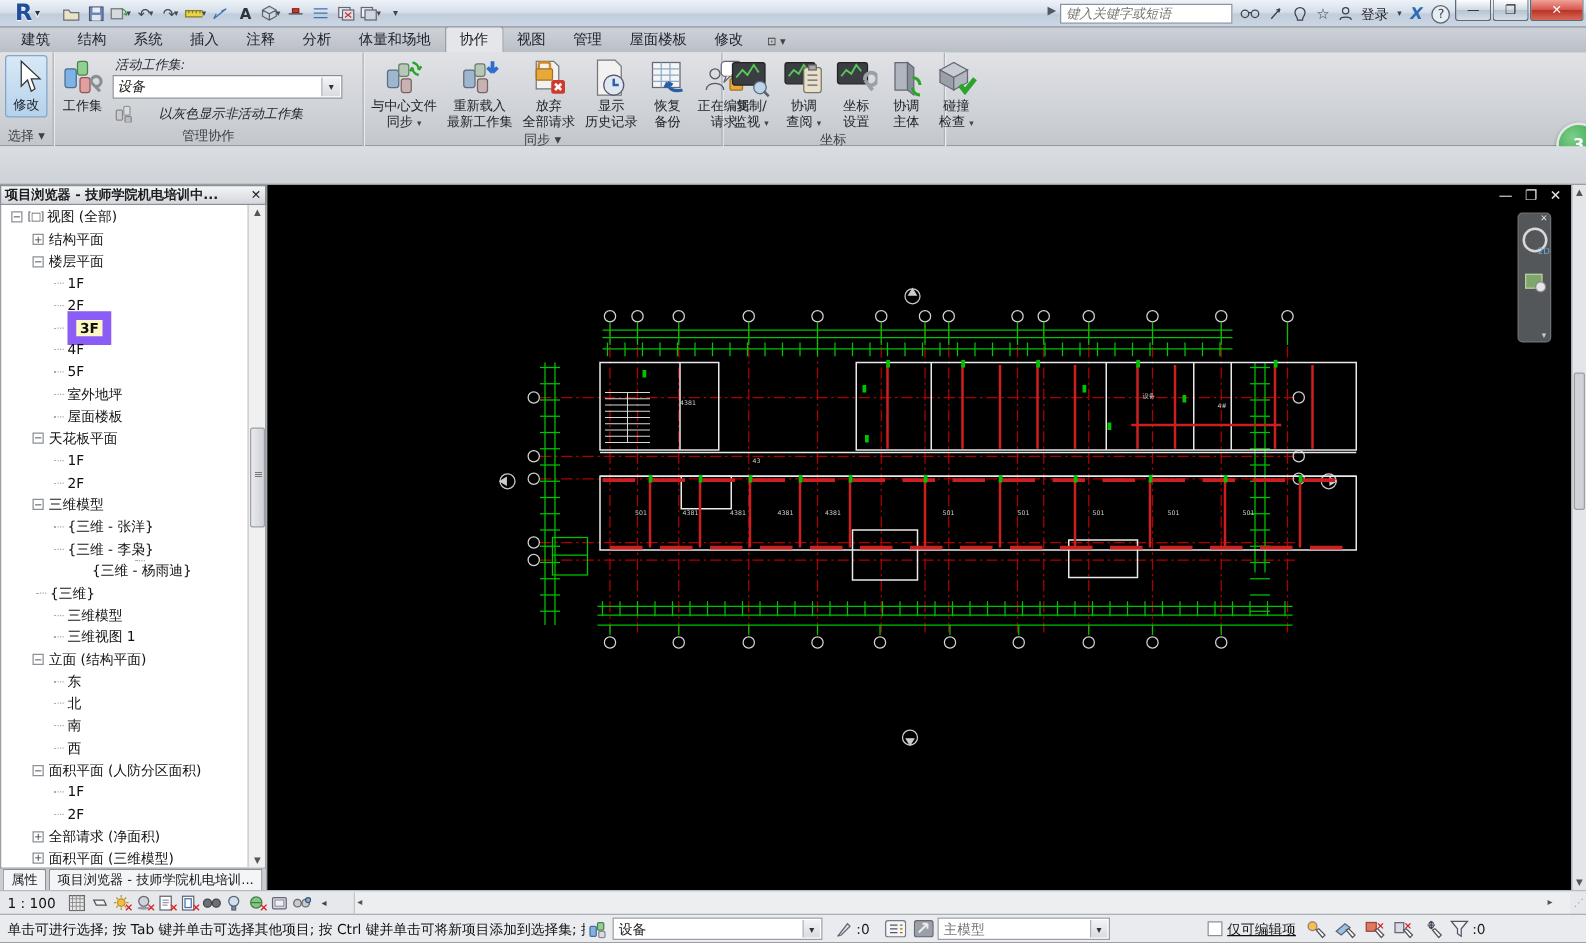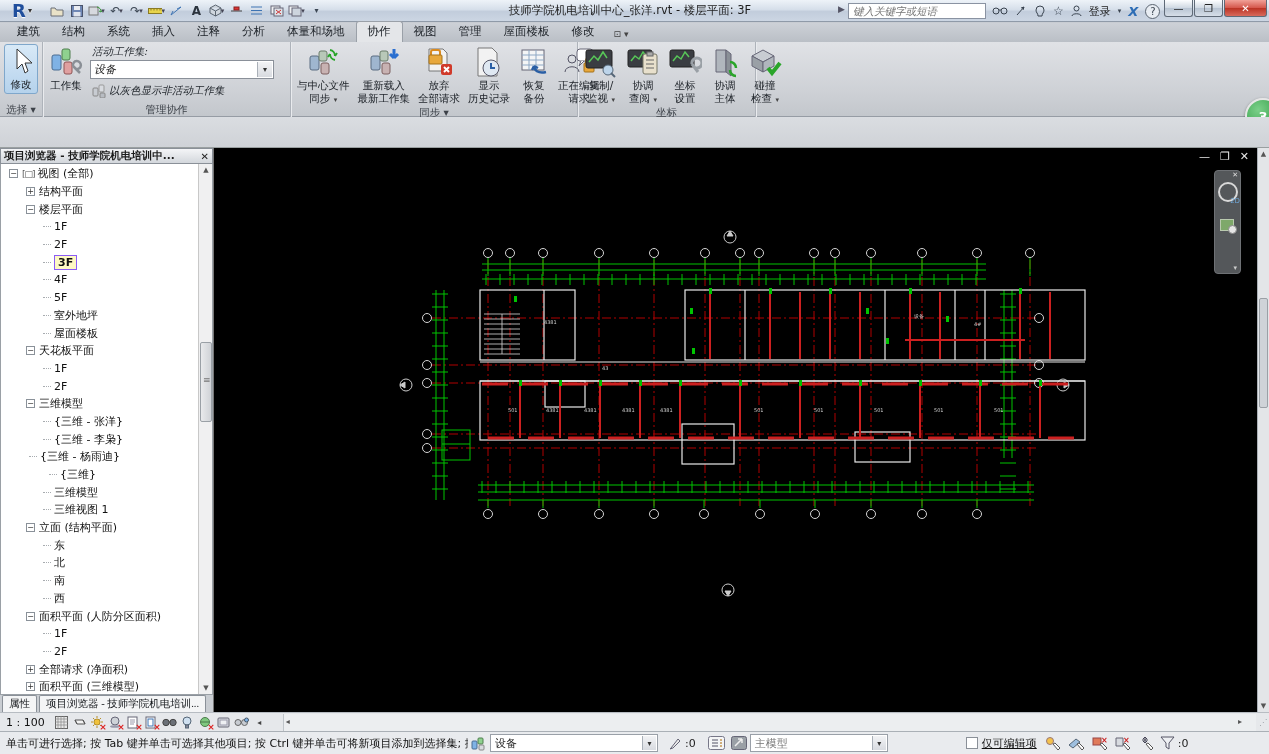--- a/index.html
+++ b/index.html
@@ -54,45 +54,45 @@
   .bigbtn svg{display:block;margin-bottom:1px;}
   .bigbtn .arr{font-size:7px;color:#444;line-height:5px;}
   .modify{background:linear-gradient(180deg,#d8e9f7,#b5d2ec);border:1px solid #7fa7cb;}
   
   .mc-right{display:flex;flex-direction:column;margin-left:4px;font-style:italic;}
   .mc-lab{font-size:10.5px;color:#2a2f35;margin:1px 0 1px 2px;}
   .combo{height:19px;background:#fff;border:1px solid #8a9099;display:flex;align-items:center;
     font-size:11px;color:#222;padding:0 3px;position:relative;}
   .combo .cdd{position:absolute;right:1px;top:1px;bottom:1px;width:15px;background:linear-gradient(180deg,#f2f3f5,#d8dbe0);
     border-left:1px solid #aab0b8;display:flex;align-items:center;justify-content:center;font-size:8px;color:#333;}
-  .grayrow{display:flex;align-items:center;gap:1px;margin-top:4px;font-size:10.5px;color:#23282e;padding:1px 2px;}
+  .grayrow{display:flex;align-items:center;gap:19px;margin-top:4px;font-size:10.5px;color:#23282e;padding:1px 2px;}
   
   .optionsbar{position:absolute;left:0;top:117px;width:1269px;height:31px;
     background:linear-gradient(180deg,#dadde1,#cfd2d7);border-bottom:1px solid #999fa0;}
   
   .main{position:absolute;left:0;top:148px;width:1269px;height:564px;background:#000;}
   
   .browser{position:absolute;left:0;top:0;width:214px;height:564px;background:#f2f3f4;border-right:1px solid #777;display:flex;flex-direction:column;}
   .bheader{height:16px;background:linear-gradient(180deg,#f4f5f7,#d3d7dc);border:1px solid #8a9098;
     display:flex;align-items:center;font-size:10.5px;font-weight:bold;color:#1c1c1c;padding:0 3px;white-space:nowrap;}
   .bheader .bx{margin-left:auto;font-weight:bold;font-size:10px;color:#222;}
   .btree{flex:1;background:#fff;border:1px solid #9aa0a6;border-top:none;position:relative;overflow:hidden;}
   .treerows{position:absolute;left:0;top:1px;right:14px;bottom:0;}
   .trow{height:17.7px;display:flex;align-items:center;white-space:nowrap;font-size:11px;color:#111;}
   .exp{width:9px;height:9px;border:1px solid #8a9199;background:#fff;display:inline-flex;align-items:center;
     justify-content:center;font-size:8px;line-height:7px;color:#333;margin-right:4px;flex:none;}
   .dots{display:inline-block;width:8px;border-top:1px dotted #a8acb0;margin-right:3px;flex:none;}
   .viewsico{font-size:9px;color:#555;margin-right:3px;flex:none;letter-spacing:-1px;}
-  .tsel{background:#fef9c3;border:1px solid #8b5cf6;font-weight:bold;padding:0 3px;}
+  .tsel{background:#fef9c3;border:7px solid #8b5cf6;font-weight:bold;padding:0 3px;}
   .vscroll2{position:absolute;right:0;top:0;bottom:0;width:14px;background:#f0f0f1;border-left:1px solid #c8c8c8;}
   .varrow{position:absolute;left:1px;width:12px;height:12px;font-size:7px;color:#555;text-align:center;line-height:12px;}
   .vthumb{position:absolute;left:1px;width:12px;height:80px;top:178px;background:linear-gradient(90deg,#e9eaec,#cfd2d6);
     border:1px solid #9aa0a6;border-radius:2px;}
   .vthumb:after{content:"≡";position:absolute;left:2px;top:32px;font-size:9px;color:#777;}
-  .btabs{height:17px;display:flex;align-items:flex-start;background:#c9cdd2;padding-left:2px;gap:2px;font-family:Liberation Serif, serif;}
+  .btabs{height:17px;display:flex;align-items:flex-start;background:#c9cdd2;padding-left:2px;gap:2px;}
   .btab{background:#f4f5f6;border:1px solid #8a9098;border-bottom:none;font-size:10.5px;padding:1px 6px;
     white-space:nowrap;border-radius:2px 2px 0 0;color:#15181c;}
   
   .canvas{position:absolute;left:214px;top:0;width:1043px;height:564px;background:#000;overflow:hidden;}
   .viewwinbtns{position:absolute;right:8px;top:2px;color:#e8e8e8;font-size:11px;display:flex;gap:10px;}
   .navbar{position:absolute;right:16px;top:22px;width:27px;height:104px;background:rgba(96,99,103,.88);
     border:1px solid #6e7175;border-radius:4px;}
   .navbar .nx{position:absolute;right:2px;top:0;font-size:7px;color:#ddd;}
   .nav2d{position:absolute;left:3px;top:11px;width:20px;height:20px;border-radius:50%;
     border:2px solid #d8d8d8;color:#cfd6de;font-size:7px;display:flex;align-items:center;justify-content:center;}
@@ -202,21 +202,20 @@
         </span>
       <span class="qi">
           <svg width="14" height="12">
             <rect x="1" y="1" width="9" height="8" fill="#eef0f3" stroke="#667"></rect>
             <rect x="4" y="3" width="9" height="8" fill="#cdd5de" stroke="#667"></rect>
           </svg>
           <span class="dd8">▾</span>
         </span>
       <span class="qi" style="font-size:8px;">▾</span>
     </div>
-    <div class="tbtitle">技师学院机电培训中心_张洋.rvt - 楼层平面: 3F</div>
     <span class="tbplay">▶</span>
     <input class="searchbox" placeholder="键入关键字或短语" style="">
     <div class="infocenter">
       <span class="ic">
           <svg width="16" height="12">
             <circle cx="4" cy="6" r="3" fill="none" stroke="#39434f"></circle>
             <circle cx="12" cy="6" r="3" fill="none" stroke="#39434f"></circle>
             <path d="M7 5 h2" stroke="#39434f"></path>
           </svg>
         </span>
@@ -505,25 +504,25 @@
               <span>三维模型</span>
             </div>
             <div class="trow" style="padding-left: 42px;">
               <span class="dots"></span>
               <span>{三维 - 张洋}</span>
             </div>
             <div class="trow" style="padding-left: 42px;">
               <span class="dots"></span>
               <span>{三维 - 李枭}</span>
             </div>
+            <div class="trow" style="padding-left: 28px; flex-direction: column;">
+              <span class="dots"></span>
+              <span>{三维 - 杨雨迪}</span>
+            </div>
             <div class="trow" style="padding-left: 28px;">
-              <span class="dots"></span>
-              <span>{三维 - 杨雨迪}</span>
-            </div>
-            <div class="trow" style="padding-left: 48px;">
               <span class="dots"></span>
               <span>{三维}</span>
             </div>
             <div class="trow" style="padding-left: 42px;">
               <span class="dots"></span>
               <span>三维模型</span>
             </div>
             <div class="trow" style="padding-left: 42px;">
               <span class="dots"></span>
               <span>三维视图 1</span>

